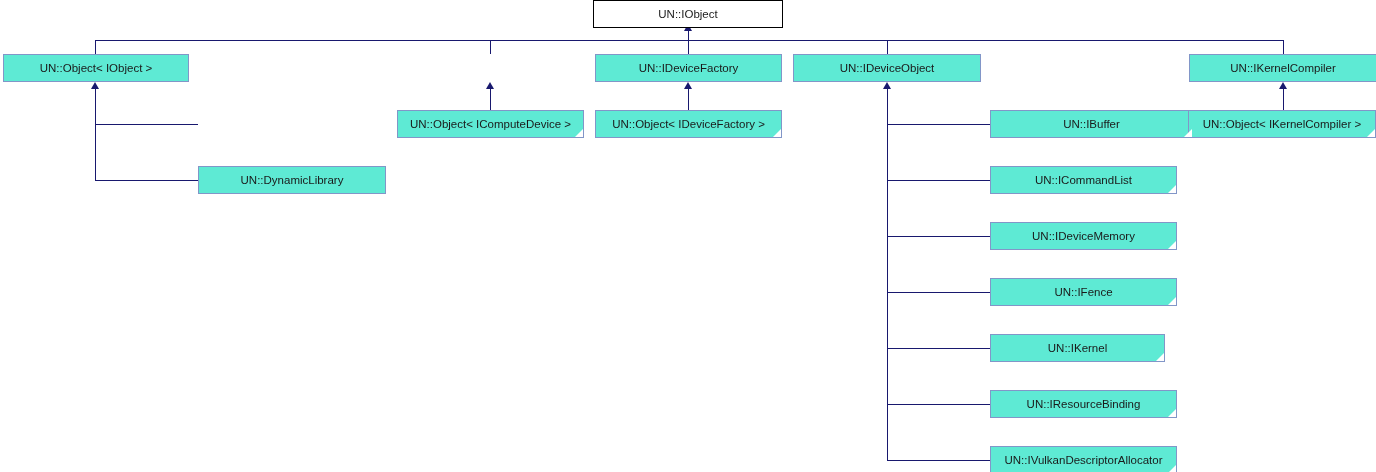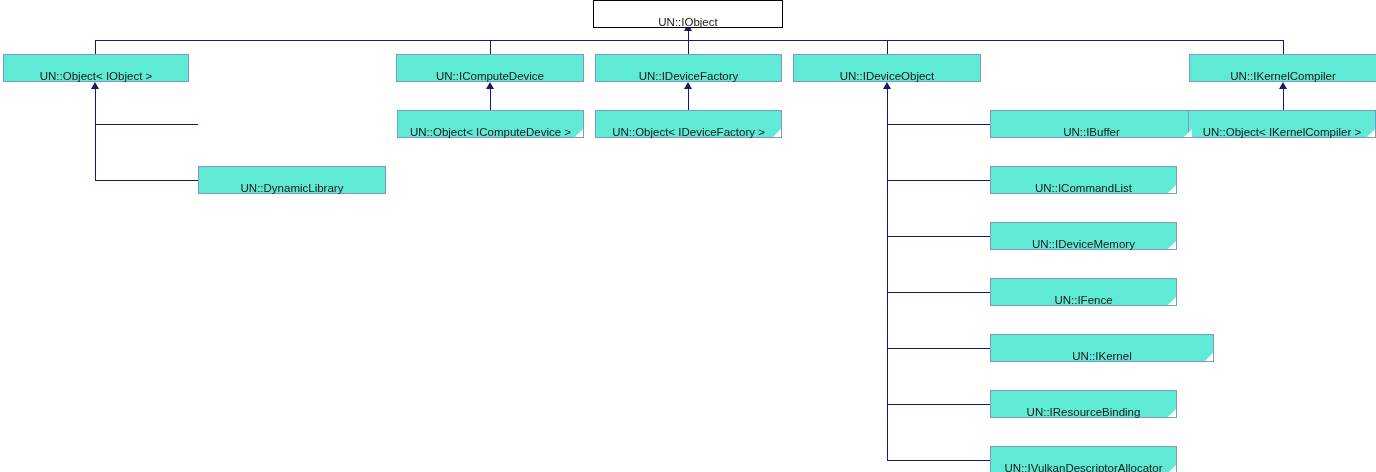--- a/index.html
+++ b/index.html
@@ -51,21 +51,21 @@
     width: 0;
     height: 0;
     border-left: 8px solid transparent;
     border-bottom: 8px solid #ffffff;
     z-index: 1;
   }
   .node .lbl {
     position: relative;
     z-index: 2;
     display: block;
-    padding: 8px 6px;
+    padding: 0 6px;
   }
   .edge {
     position: absolute;
     background: #18186e;
   }
   .edge.h { height: 1px; }
   .edge.v { width: 1px; }
   .arrow-up {
     position: absolute;
     width: 0;
@@ -105,23 +105,20 @@
     <div class="edge h" style="left: 887px; top: 292px; width: 103px;"></div>
     <div class="edge h" style="left: 887px; top: 348px; width: 103px;"></div>
     <div class="edge h" style="left: 887px; top: 404px; width: 103px;"></div>
     <div class="edge h" style="left: 887px; top: 460px; width: 103px;"></div>
     <div class="node root" style="left: 593px; top: 0px; width: 190px;">
       <span class="lbl">UN::IObject</span>
     </div>
     <div class="node" style="left: 3px; top: 54px; width: 186px;">
       <span class="lbl">UN::Object&lt; IObject &gt;</span>
     </div>
-    <div class="node" style="left: 396px; top: 54px; width: 188px;">
-      <span class="lbl">UN::IComputeDevice</span>
-    </div>
     <div class="node" style="left: 595px; top: 54px; width: 187px;">
       <span class="lbl">UN::IDeviceFactory</span>
     </div>
     <div class="node" style="left: 793px; top: 54px; width: 188px;">
       <span class="lbl">UN::IDeviceObject</span>
     </div>
     <div class="node" style="left: 1189px; top: 54px; width: 188px;">
       <span class="lbl">UN::IKernelCompiler</span>
     </div>
     <div class="node folded" style="left: 397px; top: 110px; width: 187px;">
@@ -141,21 +138,21 @@
     </div>
     <div class="node folded" style="left: 990px; top: 166px; width: 187px;">
       <span class="lbl">UN::ICommandList</span>
     </div>
     <div class="node folded" style="left: 990px; top: 222px; width: 187px;">
       <span class="lbl">UN::IDeviceMemory</span>
     </div>
     <div class="node folded" style="left: 990px; top: 278px; width: 187px;">
       <span class="lbl">UN::IFence</span>
     </div>
-    <div class="node folded" style="left: 990px; top: 334px; width: 224px;">
+    <div class="node folded" style="left: 990px; top: 334px; width: 175px;">
       <span class="lbl">UN::IKernel</span>
     </div>
     <div class="node folded" style="left: 990px; top: 390px; width: 187px;">
       <span class="lbl">UN::IResourceBinding</span>
     </div>
     <div class="node folded" style="left: 990px; top: 446px; width: 187px;">
       <span class="lbl">UN::IVulkanDescriptorAllocator</span>
     </div>
   </div>
 

